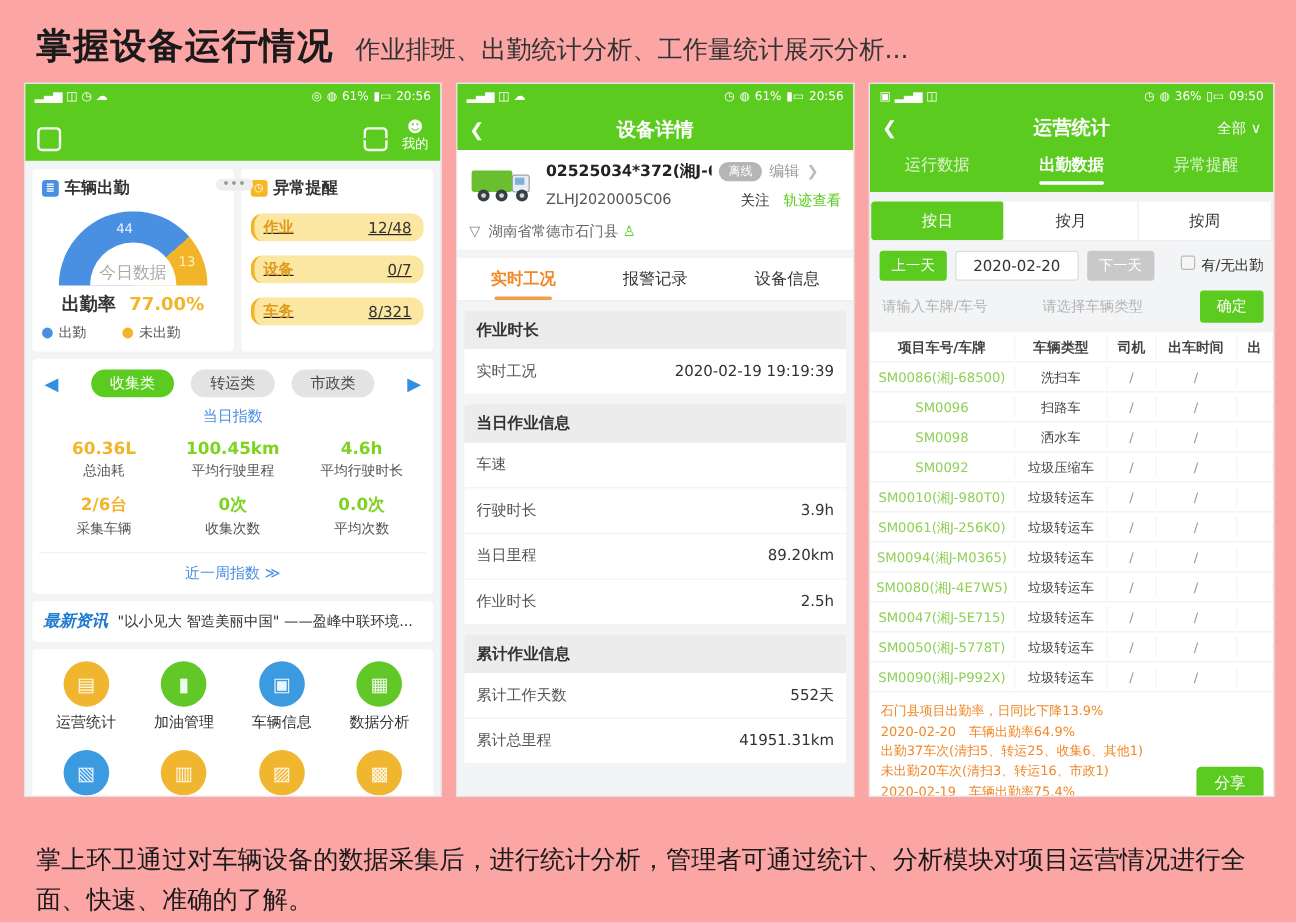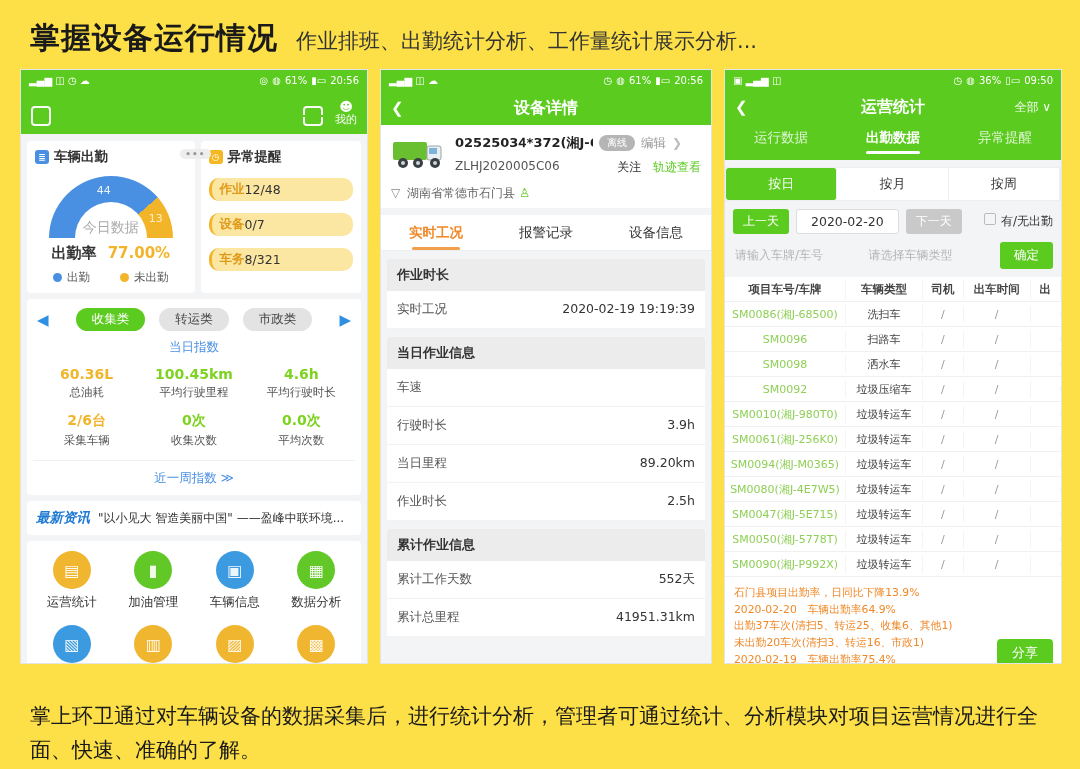--- a/index.html
+++ b/index.html
@@ -1,18 +1,18 @@
 <!DOCTYPE html>
 <html><head>
 <meta charset="utf-8">
 <style>
   * { margin:0; padding:0; box-sizing:border-box; }
   html,body { width:1080px; }
   body { font-family:"DejaVu Sans","Liberation Sans",sans-serif; background:#fff; color:#222; }
-  .page { width:1080px; height:769px; position:relative; background:#fde047; overflow:hidden; }
+  .page { width:1080px; height:769px; position:relative; background:#fca5a5; overflow:hidden; }
 
   
   .page-header { display:flex; align-items:baseline; gap:18px; padding:18px 0 6px 30px; }
   .page-header h1 { font-size:30px; font-weight:bold; color:#1a1a1a; letter-spacing:1px; }
   .page-subtitle { font-size:21px; color:#333; }
   .caption { position:absolute; left:30px; right:40px; top:700px; font-size:21px; line-height:1.6; color:#1a1a1a; }
 
   
   .phones { display:flex; gap:12px; padding:4px 18px 0 20px; }
   .phone { height:595px; background:#f3f4f6; border:1px solid #e3e4e6; overflow:hidden; position:relative; font-size:12px; }
@@ -39,26 +39,26 @@
   .mini-blue { background:#4a90e2; } .mini-yellow { background:#f5b722; }
   .more-dots { position:absolute; right:-16px; top:8px; background:#eee; color:#999; border-radius:8px; font-size:9px; padding:0 5px; letter-spacing:1px; }
   .gauge-wrap { width:124px; height:62px; margin:10px auto 0; position:relative; overflow:hidden; }
   .gauge-arc { width:124px; height:124px; border-radius:50%; }
   .gauge-hole { position:absolute; left:26px; top:26px; width:72px; height:72px; border-radius:50%; background:#fff; }
   .gauge-num-a { position:absolute; left:48px; top:8px; color:#eaf3ff; font-size:11px; }
   .gauge-num-b { position:absolute; right:10px; top:36px; color:#fff0c2; font-size:11px; }
   .gauge-center { position:absolute; bottom:1px; width:100%; text-align:center; color:#aaa; font-size:14px; }
   .rate-row { text-align:center; margin-top:6px; font-size:15px; font-weight:bold; color:#333; }
   .rate-val { color:#f2b52a; margin-left:6px; }
-  .legend-row { display:flex; justify-content:center; gap:30px; margin-top:7px; font-size:11.5px; color:#555; }
+  .legend-row { display:flex; gap:30px; margin-top:7px; font-size:11.5px; color:#555; }
   .legend-item { display:flex; align-items:center; gap:5px; }
   .dot { width:9px; height:9px; border-radius:50%; display:inline-block; }
 
   .alert-card { flex:1; background:#fff; border-radius:4px; padding:7px 8px; }
-  .alert-pill { display:flex; align-items:center; background:#fbe6a2; border-left:3px solid #f2b52a; border-radius:10px; margin-top:12px; padding:3px 10px 3px 8px; }
+  .alert-pill { display:flex; justify-content:space-between; align-items:center; background:#fbe6a2; border-left:3px solid #f2b52a; border-radius:10px; margin-top:12px; padding:3px 10px 3px 8px;text-decoration:underline; }
   .alert-pill .al { color:#e09a1a; font-weight:bold; font-size:12.5px; }
   .alert-pill .av { color:#333; font-size:12.5px; }
 
   
   .idx-card { padding:9px 6px 8px; }
   .carousel { display:flex; align-items:center; justify-content:space-between; padding:0 4px; }
   .arrow { color:#2f8fe0; font-size:15px; }
   .pill-tab { border-radius:13px; padding:3px 16px; font-size:12.5px; background:#e3e3e3; color:#444; }
   .pill-tab.active { background:#5ccb1f; color:#fff; }
   .idx-title { text-align:center; color:#4a90e2; font-size:12.5px; margin-top:8px; }

